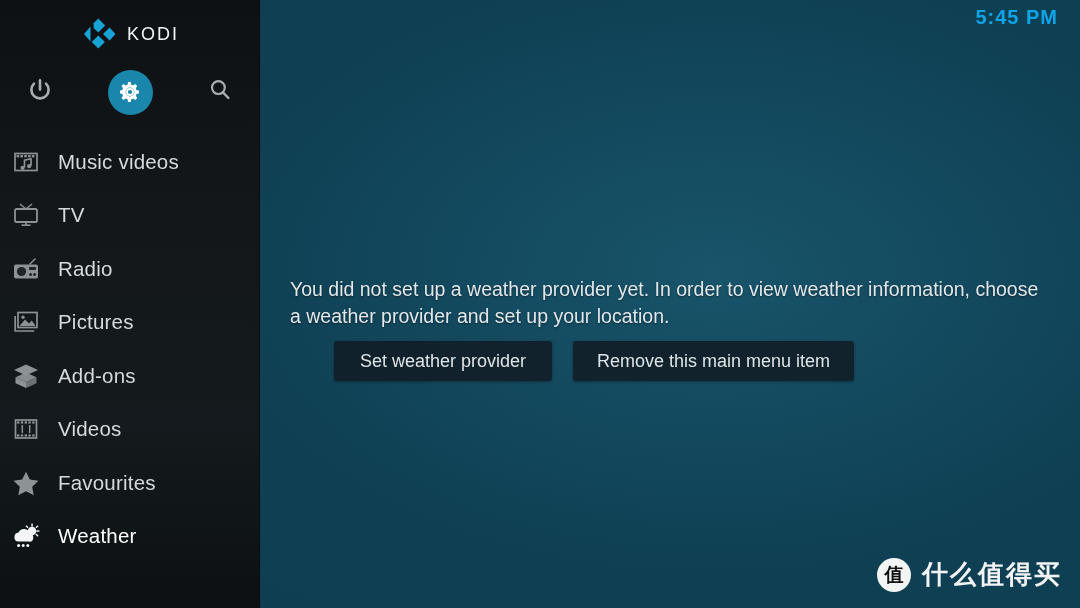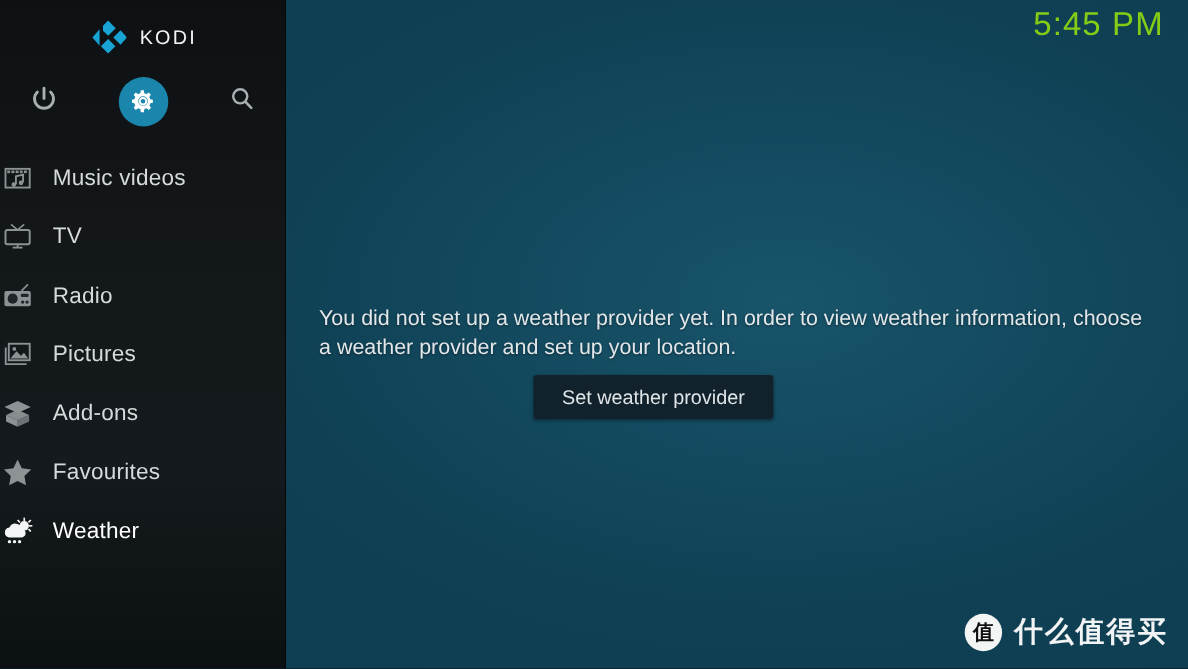--- a/index.html
+++ b/index.html
@@ -57,35 +57,35 @@
   .ticon.search { left:192px; }
   .gear-circle {
     width:45px; height:45px; border-radius:50%;
     background:#1b86ab;
     display:flex; align-items:center; justify-content:center;
   }
 
   .menu { position:absolute; left:0; top:135px; width:260px; }
   .mitem {
     height:53.5px; display:flex; align-items:center;
-    gap:16px;
+    padding-left:10px; gap:16px;
   }
   .mitem .micon {
     width:32px; height:30px; display:flex; align-items:center; justify-content:center;
     flex:0 0 32px;
   }
   .mitem .mlabel {
     color:#d6dadc; font-size:20.5px; font-weight:400; letter-spacing:0.2px;
   }
   .mitem.selected .mlabel { color:#ffffff; }
 
   
   #clock {
     position:absolute; right:22px; top:6px;
-    color:#84cc16; font-size:30px; letter-spacing:1px; z-index:6;
+    color:#0ea5e9; font-size:20px; letter-spacing:1px; z-index:6;font-weight:bold;
   }
   #panel {
     position:absolute; left:260px; top:0; width:820px; height:608px; z-index:4;
   }
   #message {
     position:absolute; left:30px; top:276px; width:760px;
     text-align:left; color:#e2e7ea; font-size:19.5px; line-height:27px;
     text-shadow:0 1px 2px rgba(0,0,0,0.45);
   }
   #buttons {
@@ -236,20 +236,42 @@
           <svg width="28" height="26" viewBox="0 0 28 26">
             <polygon points="14,1.5 26,7.0 14,12.5 2,7.0" fill="#8d9295"></polygon>
             <polygon points="14,9.5 24.5,14.2 14,19.0 3.5,14.2" fill="#8d9295" opacity="0.95"></polygon>
             <path d="M3.5 14.2v6.0L14 25.0v-6.0z" fill="#8d9295"></path>
             <path d="M24.5 14.2v6.0L14 25.0v-6.0z" fill="#8d9295" opacity="0.75"></path>
           </svg>
         </span>
         <span class="mlabel">Add-ons</span>
       </div>
 
+      <div class="mitem">
+        <span class="micon">
+          <svg width="26" height="24" viewBox="0 0 26 24">
+            <rect x="2.5" y="3.0" width="21" height="18" fill="none" stroke="#8d9295" stroke-width="1.7"></rect>
+            <g fill="#8d9295">
+              <rect x="4.0" y="4.4" width="2.4" height="2.2"></rect>
+                <rect x="7.8" y="4.4" width="2.4" height="2.2"></rect>
+              <rect x="11.6" y="4.4" width="2.4" height="2.2"></rect>
+                <rect x="15.4" y="4.4" width="2.4" height="2.2"></rect>
+              <rect x="19.2" y="4.4" width="2.4" height="2.2"></rect>
+              <rect x="4.0" y="17.4" width="2.4" height="2.2"></rect>
+                <rect x="7.8" y="17.4" width="2.4" height="2.2"></rect>
+              <rect x="11.6" y="17.4" width="2.4" height="2.2"></rect>
+                <rect x="15.4" y="17.4" width="2.4" height="2.2"></rect>
+              <rect x="19.2" y="17.4" width="2.4" height="2.2"></rect>
+            </g>
+            <line x1="9.3" y1="8.0" x2="9.3" y2="16.0" stroke="#8d9295" stroke-width="1.5"></line>
+            <line x1="16.7" y1="8.0" x2="16.7" y2="16.0" stroke="#8d9295" stroke-width="1.5"></line>
+          </svg>
+        </span>
+        <span class="mlabel">Videos</span>
+      </div>
 
       <div class="mitem">
         <span class="micon">
           <svg width="28" height="26" viewBox="0 0 28 26">
             <polygon points="14,1.8 17.8,9.6 26.4,10.8 20.2,16.8 21.7,25.2 14,21.2 6.3,25.2 7.8,16.8 1.6,10.8 10.2,9.6" fill="#8d9295"></polygon>
           </svg>
         </span>
         <span class="mlabel">Favourites</span>
       </div>
 
@@ -282,20 +304,21 @@
   </div>
 
   <div id="clock">5:45 PM</div>
 
   <div id="panel">
 
     <div id="message">You did not set up a weather provider yet. In order to view weather information, choose a weather provider and set up your location.</div>
 
     <div id="buttons">
       <button class="btn">Set weather provider</button>
+      <button class="btn wide">Remove this main menu item</button>
     </div>
 
   </div>
 
   <div id="watermark">
     <span class="wm-badge">值</span>
     <span class="wm-text">什么值得买</span>
   </div>
 
 </div>

